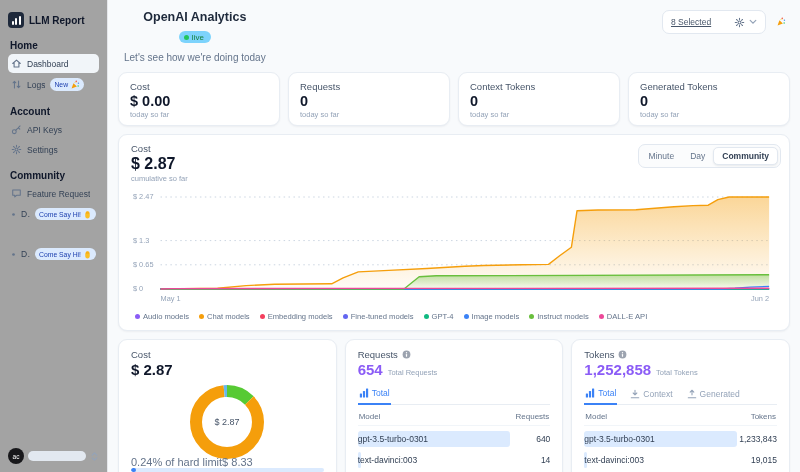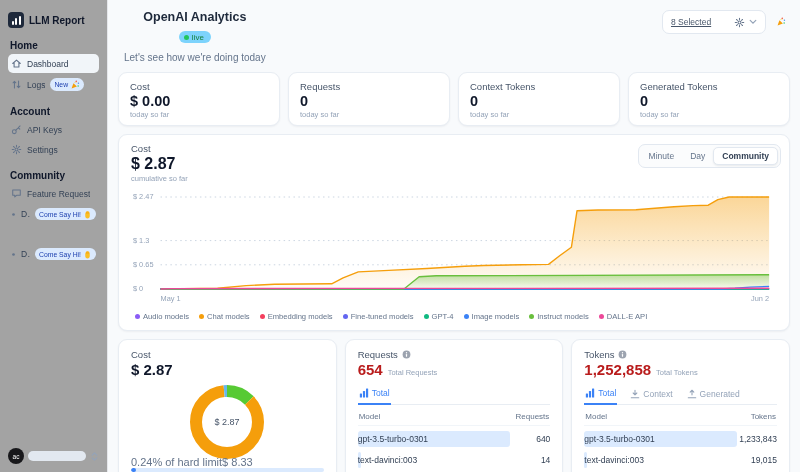--- a/index.html
+++ b/index.html
@@ -71,21 +71,21 @@
   .legend-row { display:flex; gap:10px; font-size:7.6px; color:#64748b; margin-top:1px; padding-left:4px; }
   .legend-item { display:inline-flex; align-items:center; gap:3px; cursor:pointer; }
   .legend-dot { width:5px; height:5px; border-radius:50%; }
 
   
   .bottom-row { display:flex; gap:8px; margin-top:8px; }
   .b-card { flex:1; padding:9px 12px; height:142px; position:relative; }
   .b-title-row { display:flex; align-items:center; gap:4px; font-size:9.5px; color:#475569; }
   .b-value { font-size:15px; font-weight:bold; color:#0f172a; margin-top:1px; }
   .big-row { display:flex; align-items:baseline; gap:5px; margin-top:1px; }
-  .big-num { font-size:15px; font-weight:bold; color:#b91c1c; }
+  .big-num { font-size:15px; font-weight:bold; color:#8b5cf6; }
   .big-caption { font-size:7.5px; color:#94a3b8; }
   .donut-wrap { display:flex; justify-content:center; margin-top:2px; }
   .limit-block { position:absolute; left:12px; right:12px; bottom:8px; }
   .limit-row { display:flex; justify-content:flex-start; font-size:11px; color:#64748b; }
   .limit-track { height:4px; border-radius:2px; background:#dbeafe; overflow:hidden; }
   .limit-fill { height:100%; background:#3b82f6; border-radius:2px; }
 
   .tabs { display:flex; gap:12px; border-bottom:1px solid #e8edf3; margin-top:8px; font-size:8.5px; }
   .tab { display:inline-flex; align-items:center; gap:3px; padding:2px 1px 5px; color:#94a3b8; cursor:pointer; }
   .tab.active { color:#3b82f6; border-bottom:2px solid #3b82f6; margin-bottom:-1px; }

